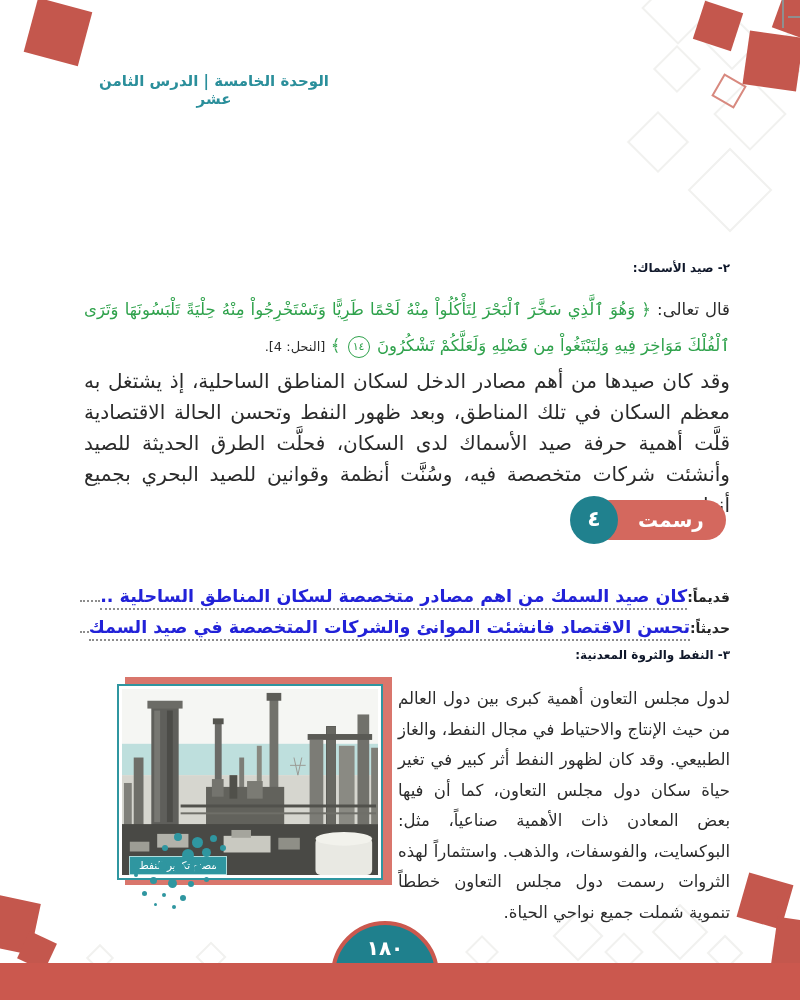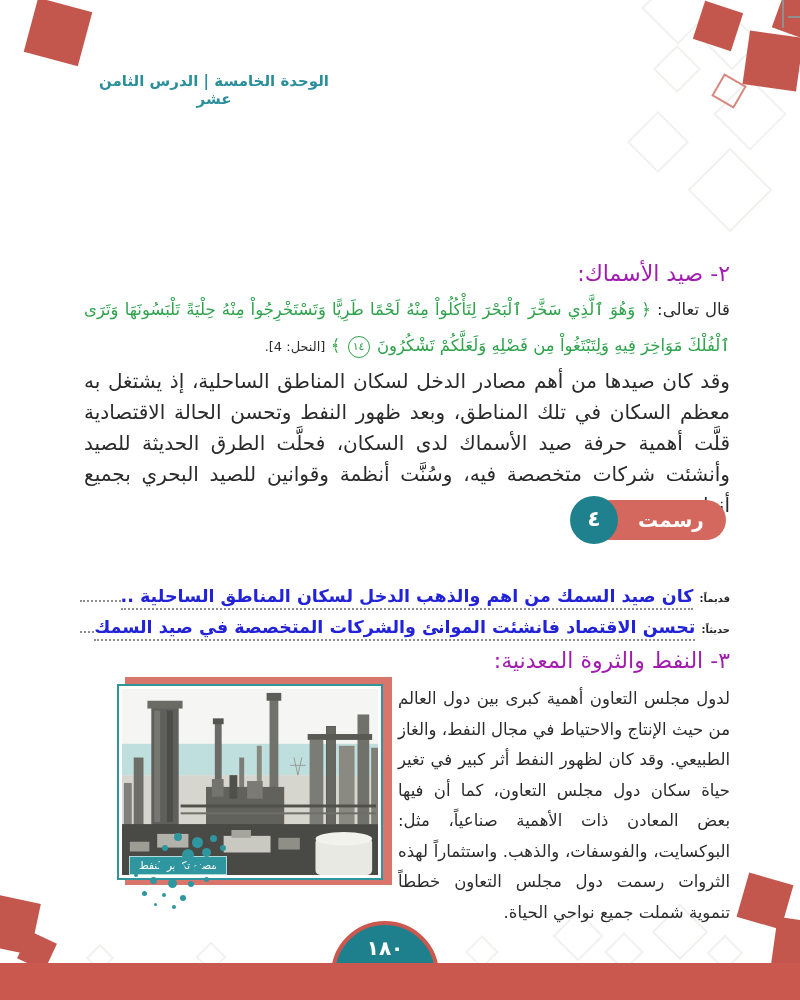--- a/index.html
+++ b/index.html
@@ -17,21 +17,21 @@
   .cropmark { position:absolute; background:#8f8f8f; }
   
   .hdr {
     position:absolute; top:72px; left:95px; width:238px; text-align:center;
     color:#2b8f9b; font-weight:bold; font-size:15px; letter-spacing:0;
   }
   
   .para { position:absolute; right:70px; width:646px; text-align:justify; color:#2b2b2b; }
   .p1 { top:150px; font-size:17px; line-height:37px; }
   .p2 { top:366px; font-size:20px; line-height:31px; }
-  .redhead { position:absolute; right:70px; color:#a21caf; font-weight:normal; font-size:22px; }
+  .redhead { position:absolute; right:70px; color:#0f172a; font-weight:bold; font-size:12px; }
   .h2 { top:261px; }
   .h3 { top:648px;margin-left:24px; }
   .verseblock { position:absolute; top:292px; right:70px; width:646px; font-size:16.5px; line-height:36px; text-align:justify; color:#2b2b2b; }
   .green { color:#2fa24c; }
   .ayah-circle {
     display:inline-block; width:22px; height:22px; border:1px solid #2fa24c; border-radius:50%;
     color:#2fa24c; font-size:11px; line-height:20px; text-align:center; vertical-align:middle; margin:0 2px;
   }
   .verse-ref { font-size:13px; color:#2b2b2b; }
   
@@ -41,21 +41,21 @@
     border-radius:20px; color:#fff; font-weight:bold; font-size:20px; text-align:center;
     line-height:40px; padding-left:26px;
   }
   .activity-circle {
     position:absolute; left:0; top:0; width:48px; height:48px; border-radius:50%;
     background:#20818e; color:#fff; font-weight:bold; font-size:22px; text-align:center; line-height:46px;
   }
   .question { position:absolute; top:551px; right:70px; width:650px; color:#e8101f; font-weight:bold; font-size:16px; line-height:24px; }
   .ans-line { position:absolute; right:70px; width:650px; display:flex; align-items:baseline; }
   .ans1 { top:586px; } .ans2 { top:617px; }
-  .ans-prefix { color:#262626; font-weight:bold; font-size:10px; white-space:nowrap; margin-left:6px; }
+  .ans-prefix { color:#262626; font-weight:bold; font-size:14px; white-space:nowrap; margin-left:0; }
   .ans-text { color:#2222d8; font-weight:bold; font-size:17.5px; border-bottom:2px dotted #8d8d8d; padding-bottom:2px; white-space:nowrap; }
   .ans-leader { flex:1; border-bottom:2px dotted #8d8d8d; height:1em; min-width:4px; }
   
   .p3 { position:absolute; top:684px; right:70px; width:332px; font-size:16.5px; line-height:30.5px; text-align:justify; color:#2b2b2b; }
   .img-red-frame { position:absolute; left:125px; top:677px; width:267px; height:208px; background:#d9766c; }
   .photo-box {
     position:absolute; left:117px; top:684px; width:266px; height:196px;
     background:#ffffff; border:2px solid #2f96a0; padding:3px; z-index:2;
   }
   .photo-box svg { display:block; width:100%; height:100%; }
@@ -123,21 +123,21 @@
   <div class="para p2">وقد كان صيدها من أهم مصادر الدخل لسكان المناطق الساحلية، إذ يشتغل به معظم السكان في تلك المناطق، وبعد ظهور النفط وتحسن الحالة الاقتصادية قلَّت أهمية حرفة صيد الأسماك لدى السكان، فحلَّت الطرق الحديثة للصيد وأنشئت شركات متخصصة فيه، وسُنَّت أنظمة وقوانين للصيد البحري بجميع أنواعه.</div>
 
   <div class="activity-badge">
     <div class="activity-pill">رسمت</div>
     <div class="activity-circle">٤</div>
   </div>
 
 
   <div class="ans-line ans1">
     <span class="ans-prefix">قديماً:</span>
-    <span class="ans-text">كان صيد السمك من اهم والذهب الدخل لسكان المناطق الساحلية ..</span>
+    <span class="ans-text">كان صيد السمك من اهم مصادر متخصصة لسكان المناطق الساحلية ..</span>
     <span class="ans-leader"></span>
   </div>
   <div class="ans-line ans2">
     <span class="ans-prefix">حديثاً:</span>
     <span class="ans-text">تحسن الاقتصاد فانشئت الموانئ والشركات المتخصصة في صيد السمك</span>
     <span class="ans-leader"></span>
   </div>
 
   <div class="redhead h3">٣- النفط والثروة المعدنية:</div>
 

